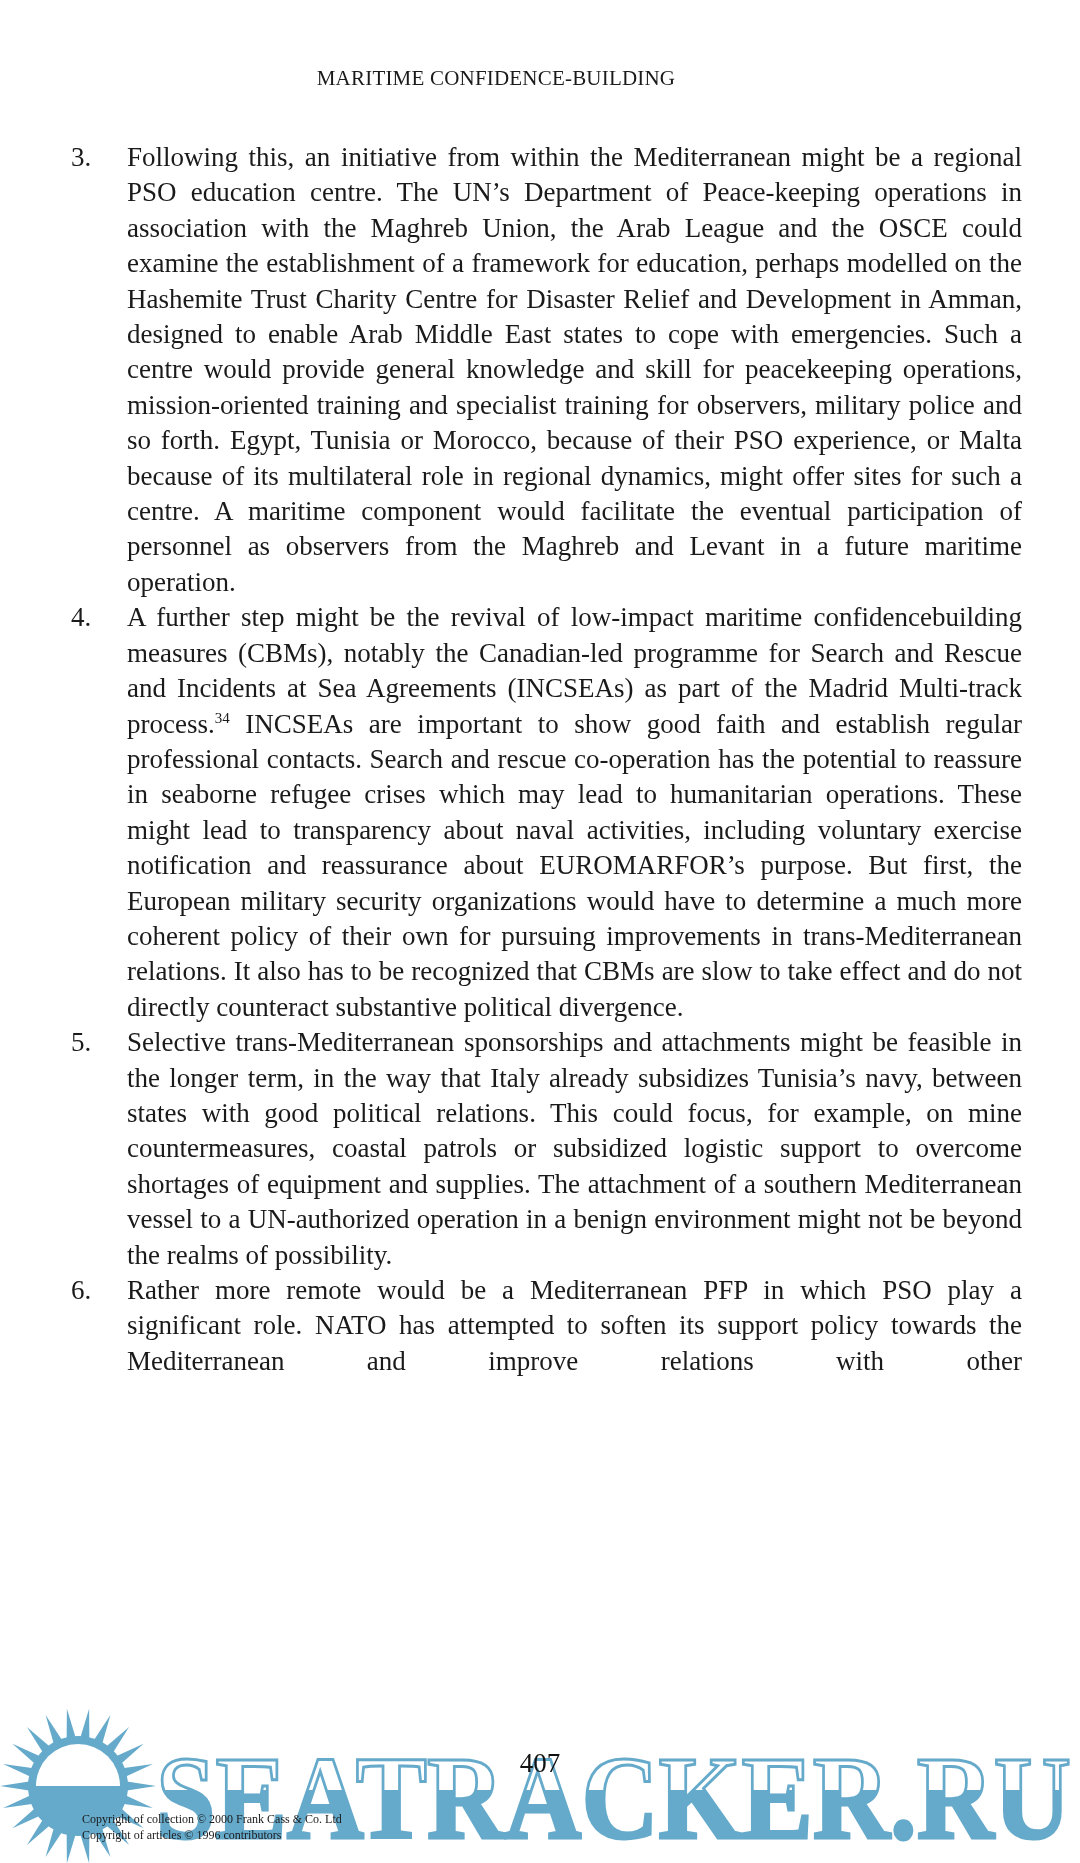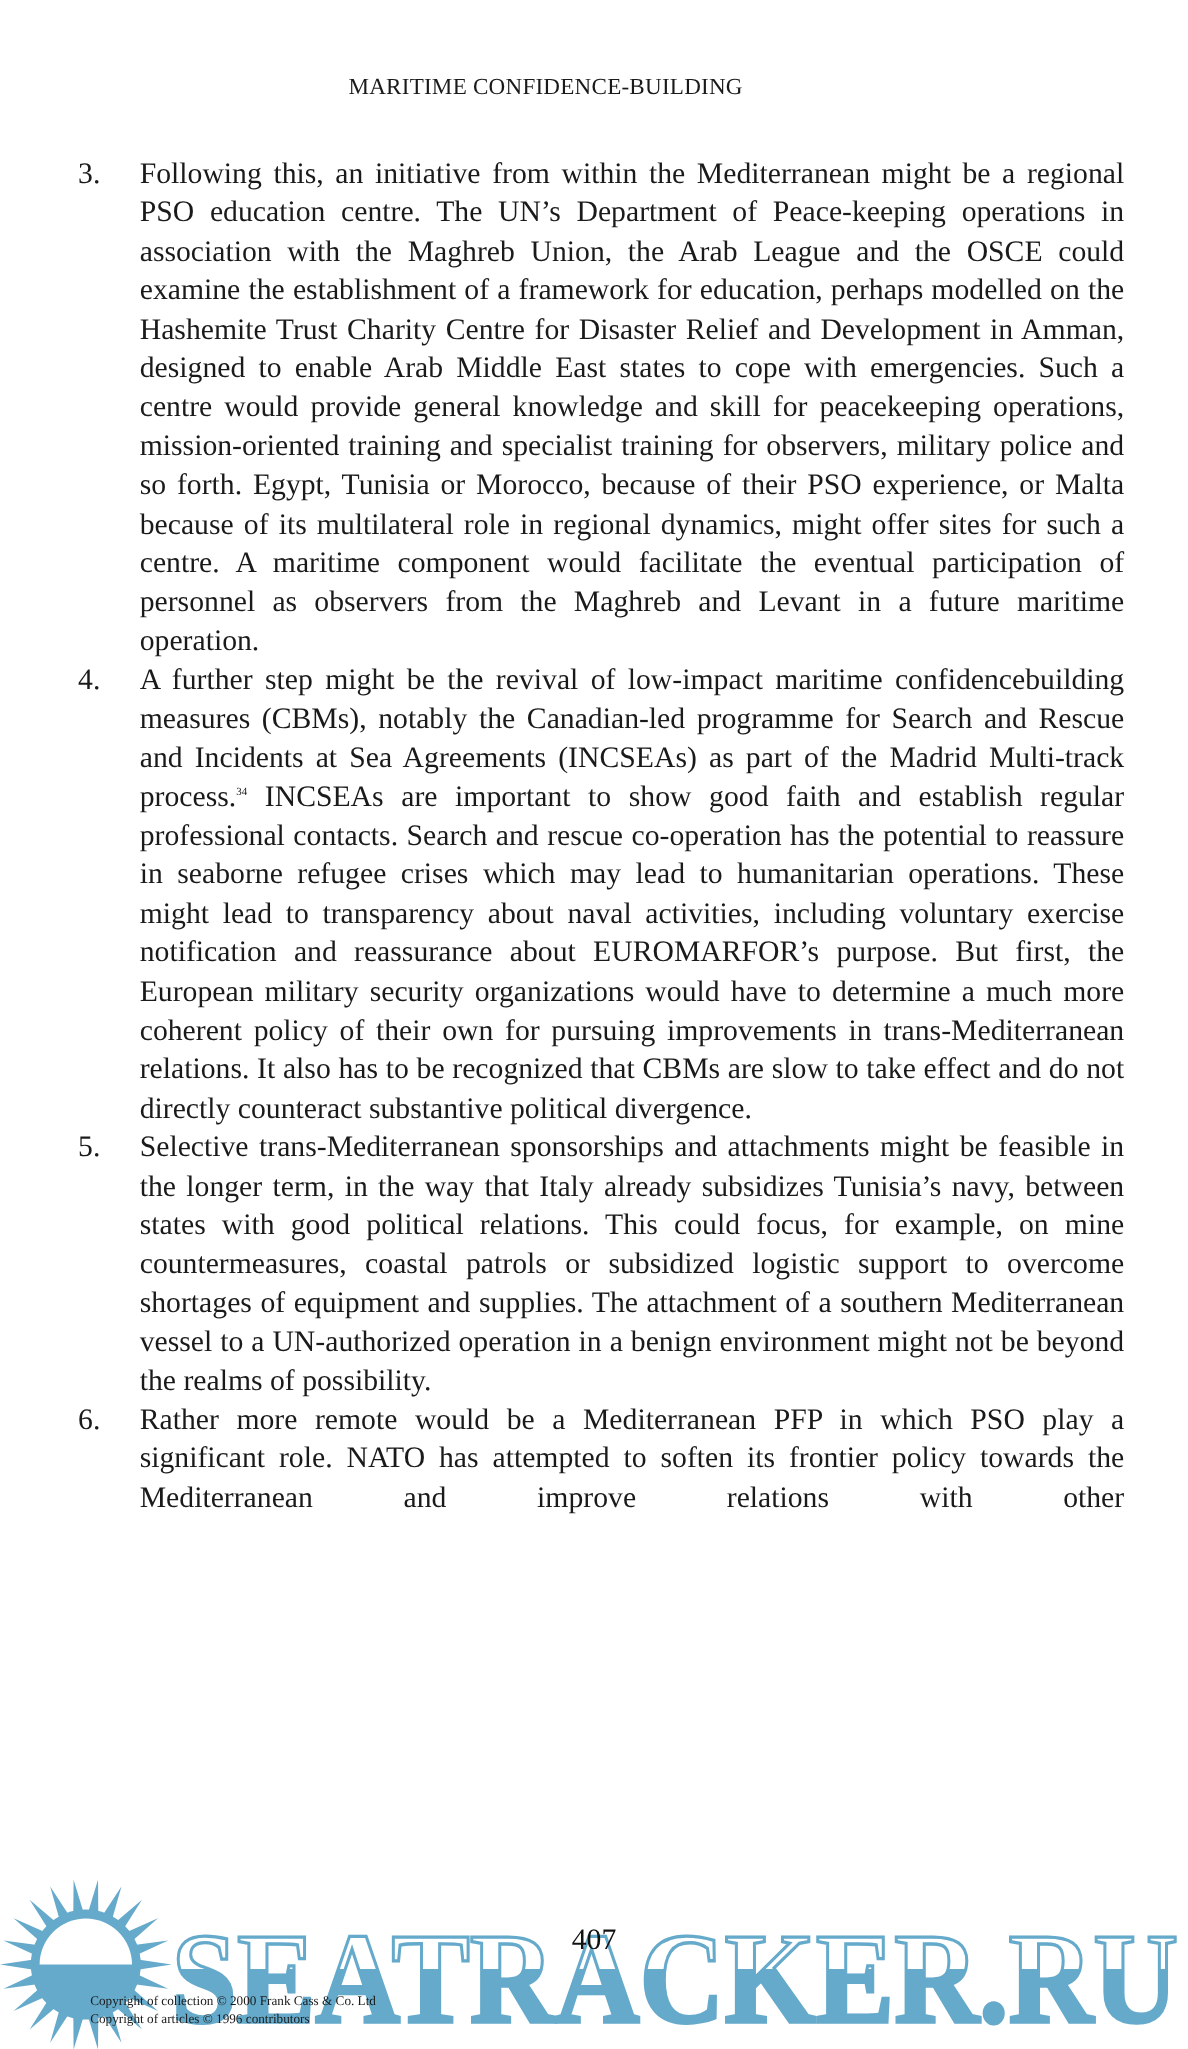--- a/index.html
+++ b/index.html
@@ -49,21 +49,21 @@
       line-height: 35.4px;
       text-align: justify;
       text-align-last: left;
     }
     .list-num {
       position: absolute;
       left: -56px;
       top: 0;
     }
     sup {
-      font-size: 10px;
+      font-size: 15px;
       line-height: 0;
       vertical-align: super;
     }
 
     
     .page-number {
       position: absolute;
       top: 1748px;
       left: 0;
       width: 1080px;
@@ -115,21 +115,21 @@
     <span>A further step might be the revival of low-impact maritime confidencebuilding measures (CBMs), notably the Canadian-led programme for Search and Rescue and Incidents at Sea Agreements (INCSEAs) as part of the Madrid Multi-track process.</span><sup>34</sup><span> INCSEAs are important to show good faith and establish regular professional contacts. Search and rescue co-operation has the potential to reassure in seaborne refugee crises which may lead to humanitarian operations. These might lead to transparency about naval activities, including voluntary exercise notification and reassurance about EUROMARFOR’s purpose. But first, the European military security organizations would have to determine a much more coherent policy of their own for pursuing improvements in trans-Mediterranean relations. It also has to be recognized that CBMs are slow to take effect and do not directly counteract substantive political divergence.</span>
   </div>
 
   <div class="list-item">
     <span class="list-num">5.</span>
     <span>Selective trans-Mediterranean sponsorships and attachments might be feasible in the longer term, in the way that Italy already subsidizes Tunisia’s navy, between states with good political relations. This could focus, for example, on mine countermeasures, coastal patrols or subsidized logistic support to overcome shortages of equipment and supplies. The attachment of a southern Mediterranean vessel to a UN-authorized operation in a benign environment might not be beyond the realms of possibility.</span>
   </div>
 
   <div class="list-item" style="text-align-last: justify;">
     <span class="list-num">6.</span>
-    <span>Rather more remote would be a Mediterranean PFP in which PSO play a significant role. NATO has attempted to soften its frontier policy towards the Mediterranean and improve relations with other</span>
+    <span>Rather more remote would be a Mediterranean PFP in which PSO play a significant role. NATO has attempted to soften its support policy towards the Mediterranean and improve relations with other</span>
   </div>
 </div>
 
 <div class="watermark-logo">
   <svg width="160" height="160" viewBox="0 0 160 160" xmlns="http://www.w3.org/2000/svg">
     <g id="sunburst" fill="#65aacb">
         <polygon points="123.73643388150728,73.08282440800481 156,78 123.73643388150728,82.91717559199519"></polygon>
         <polygon points="123.26911539946134,86.16744702769795 152.84045194193078,99.97513943363151 120.49845849551919,95.60343788879413"></polygon>
         <polygon points="119.13436241354671,98.59039166288477 143.61777556083211,120.1699837615366 113.81751075028873,106.86357433951919"></polygon>
         <polygon points="111.66714802035938,109.345225221319 129.07913724773223,136.94846679963214 104.23484129900835,115.78535565554262"></polygon>

